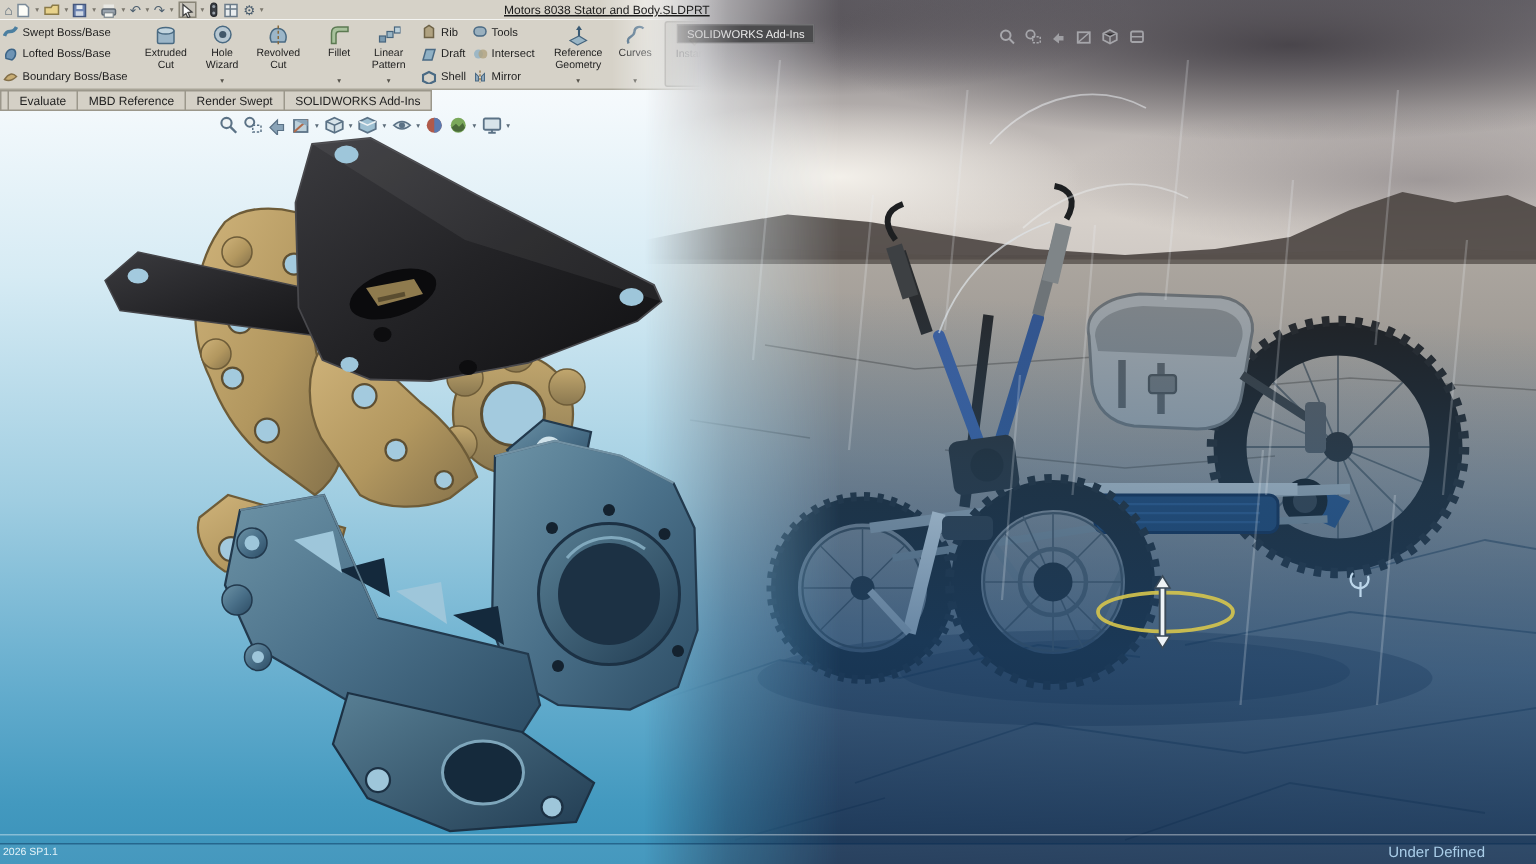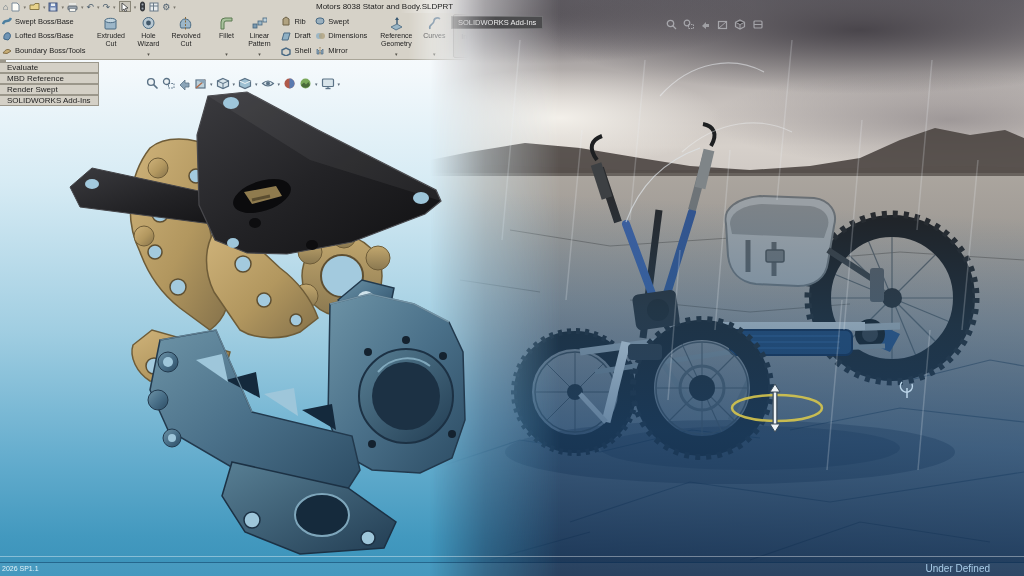--- a/index.html
+++ b/index.html
@@ -28,21 +28,21 @@
 
   
   .qat{position:absolute;left:0;top:0;width:470px;height:13px;background:#d6d2c8;z-index:3;
        display:flex;align-items:center;gap:3px;padding-left:3px;box-sizing:border-box;
        -webkit-mask-image:linear-gradient(90deg,#000 0,#000 400px,rgba(0,0,0,0) 462px);
        mask-image:linear-gradient(90deg,#000 0,#000 400px,rgba(0,0,0,0) 462px);}
   .qat .gi{font-size:9px;color:#4c5e6e;line-height:10px;}
   .qat svg{display:block;}
   .qat .caret{font-size:5px;color:#7a766c;}
   .sel-box{border:1px solid #8a8678;background:#c9c5bb;padding:0 1px;display:flex;align-items:center;height:11px;box-sizing:border-box;}
-  .doc-title-left{position:absolute;left:316px;top:2px;z-index:4;font-size:8px;color:#1c1c1c;white-space:nowrap;}
+  .doc-title-left{position:absolute;left:336px;top:2px;z-index:4;font-size:8px;color:#1c1c1c;white-space:nowrap;text-decoration:underline;}
   .titlebar-dark{position:absolute;left:437px;right:0;top:0;height:13px;background:#3a3a3c;z-index:3;
        display:flex;align-items:center;justify-content:center;
        -webkit-mask-image:linear-gradient(90deg,rgba(0,0,0,0) 0,#000 40px);
        mask-image:linear-gradient(90deg,rgba(0,0,0,0) 0,#000 40px);}
   .titlebar-dark span{font-size:7.5px;color:#c9c9c9;letter-spacing:.2px;}
 
   .ribbon{position:absolute;left:0;top:13px;width:470px;height:47px;background:#d6d2c8;z-index:3;
        border-bottom:1px solid #a9a598;display:flex;align-items:stretch;box-sizing:border-box;
        -webkit-mask-image:linear-gradient(90deg,#000 0,#000 408px,rgba(0,0,0,0) 468px);
        mask-image:linear-gradient(90deg,#000 0,#000 408px,rgba(0,0,0,0) 468px);}
@@ -51,21 +51,21 @@
   .rb-stack{display:flex;flex-direction:column;justify-content:space-around;padding:1px 2px;}
   .rb-small{display:flex;align-items:center;gap:3px;cursor:default;}
   .rb-small .lbl{font-size:7.5px;color:#1e1e1e;white-space:nowrap;}
   .rb-big{display:flex;flex-direction:column;align-items:center;justify-content:flex-start;
           padding:2px 1px 0 1px;position:relative;}
   .rb-big .lbl{font-size:7px;line-height:7.5px;color:#1e1e1e;text-align:center;margin-top:1px;}
   .rb-big .caret{font-size:5px;color:#55524a;position:absolute;bottom:1px;left:50%;transform:translateX(-50%);}
   .rb-big.pressed{background:#bdb9af;border:1px solid #8d897f;border-radius:2px;}
   .micon{display:block;}
 
-  .tabs{position:absolute;left:0;top:60px;height:14px;z-index:3;display:flex;flex-direction:column;}
+  .tabs{position:absolute;left:0;top:60px;height:14px;z-index:3;display:flex;}
   .tab{background:#d4d0c6;border:1px solid #9b978b;border-left:none;font-size:8px;color:#222;
        padding:0 7px;display:flex;align-items:center;white-space:nowrap;}
   .tab:first-child{border-left:1px solid #9b978b;width:4px;padding:0;}
 
   .headsup{position:absolute;left:146px;top:77px;z-index:3;display:flex;align-items:center;gap:3px;}
   .headsup .caret{font-size:5px;color:#5c6c7a;}
   .headsup svg{display:block;}
 
   .tooltip{position:absolute;left:451px;top:16px;z-index:5;background:#4b4b4d;border:1px solid #707072;
        color:#ececec;font-size:7.5px;padding:1px 6px;white-space:nowrap;
@@ -443,21 +443,21 @@
       <div class="rb-small">
           <svg class="micon" width="10" height="10">
             <path d="M2,8 C1,4 4,1 7,2 C9,3 9,7 6,9 Z" fill="#6f94b4" stroke="#3c6486" stroke-width="1"></path>
           </svg>
           <span class="lbl">Lofted Boss/Base</span>
         </div>
       <div class="rb-small">
           <svg class="micon" width="10" height="10">
             <path d="M1,7 Q5,1 9,5 Q5,9 1,7 Z" fill="#c8ad74" stroke="#84704a" stroke-width="1"></path>
           </svg>
-          <span class="lbl">Boundary Boss/Tools</span>
+          <span class="lbl">Boundary Boss/Base</span>
         </div>
     </div>
     <div class="rb-sep"></div>
     <div class="rb-group">
       <div class="rb-big" style="width:37px;">
         <svg class="micon" width="15" height="15">
             <rect x="2" y="4" width="11" height="9" rx="1" fill="#9cb6c8" stroke="#4a6a82" stroke-width="1"></rect>
             <ellipse cx="7.5" cy="4.5" rx="5.5" ry="2.2" fill="#c2d4de" stroke="#4a6a82" stroke-width="1"></ellipse>
           </svg>
         <span class="lbl">Extruded Cut</span>
@@ -515,28 +515,28 @@
             <path d="M1,4 L5,2 L9,4 L9,8 L5,10 L1,8 Z" fill="none" stroke="#4a6a84" stroke-width="1.4"></path>
           </svg>
           <span class="lbl">Shell</span>
         </div>
     </div>
     <div class="rb-stack">
       <div class="rb-small">
           <svg class="micon" width="10" height="10">
             <rect x="1" y="2" width="8" height="6" rx="3" fill="#9ab0be" stroke="#4a6a84" stroke-width="1"></rect>
           </svg>
-          <span class="lbl">Swept</span>
+          <span class="lbl">Tools</span>
         </div>
       <div class="rb-small">
           <svg class="micon" width="10" height="10">
             <circle cx="4" cy="5" r="3" fill="#8fb0c4" opacity=".8"></circle>
             <circle cx="7" cy="5" r="3" fill="#b0a280" opacity=".8"></circle>
           </svg>
-          <span class="lbl">Dimensions</span>
+          <span class="lbl">Intersect</span>
         </div>
       <div class="rb-small">
           <svg class="micon" width="10" height="10">
             <path d="M2,8 L2,3 L4,5 L4,8 Z M8,8 L8,3 L6,5 L6,8 Z" fill="#8fa8bc" stroke="#4a6a84" stroke-width=".7"></path>
             <line x1="5" y1="1" x2="5" y2="9" stroke="#8a6a3a" stroke-width=".8" stroke-dasharray="1.5 1"></line>
           </svg>
           <span class="lbl">Mirror</span>
         </div>
     </div>
     <div class="rb-sep"></div>

